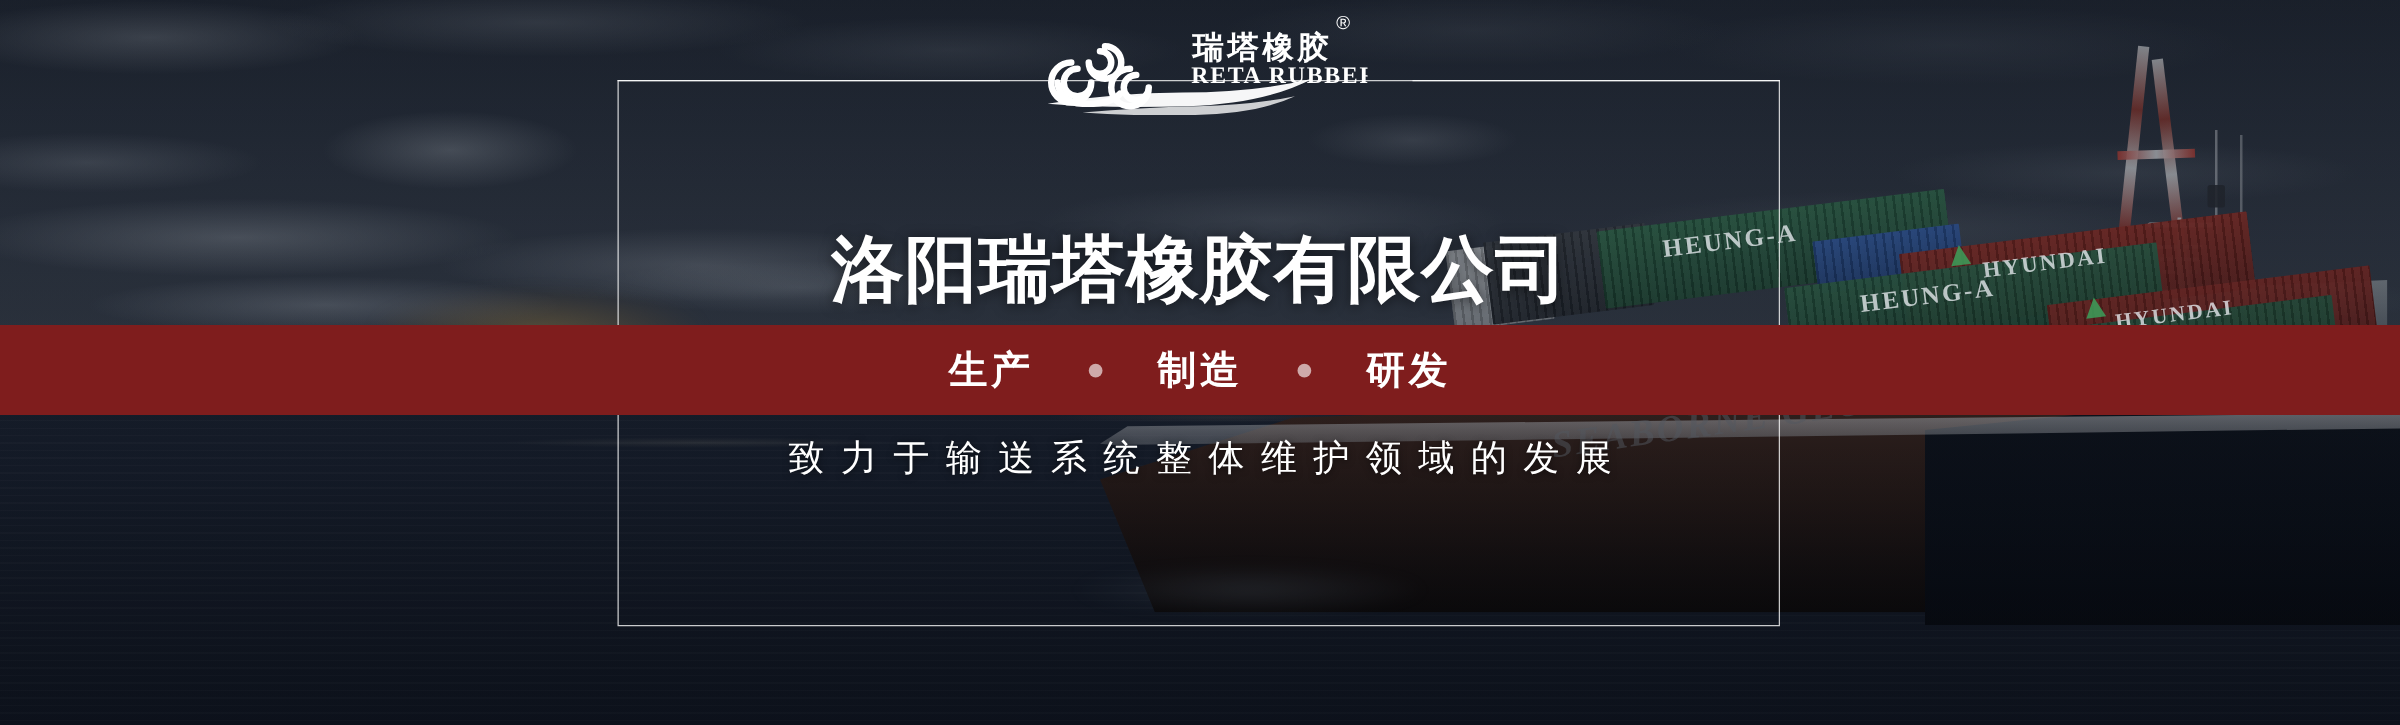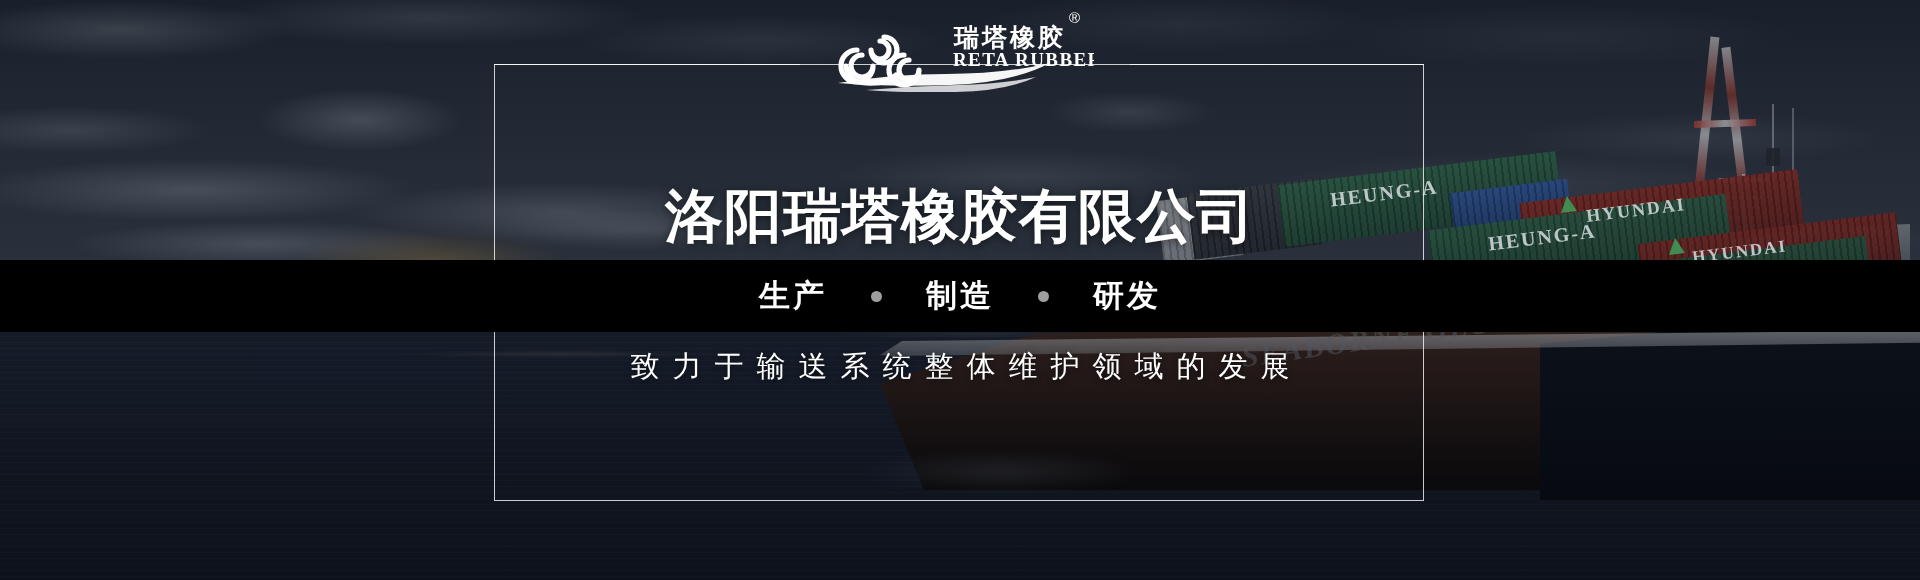--- a/index.html
+++ b/index.html
@@ -243,21 +243,21 @@
     text-align:center;
     font-size:58px;font-weight:700;color:#ffffff;
     letter-spacing:1px;line-height:1.18;
     text-shadow:0 2px 10px rgba(0,0,0,.55);
     white-space:nowrap;
   }
 
   
   #keyword-band{
     position:absolute;left:0;top:260px;width:1920px;height:72px;
-    background:#000000;z-index:5;
+    background:#7f1d1d;z-index:5;
     display:flex;align-items:center;justify-content:center;
   }
   .kw{
     font-size:31px;font-weight:700;color:#ffffff;letter-spacing:3px;
     white-space:nowrap;
   }
   .kw-dot{
     width:11px;height:11px;border-radius:50%;
     background:rgba(255,255,255,.62);
     margin:0 44px;flex:0 0 auto;

